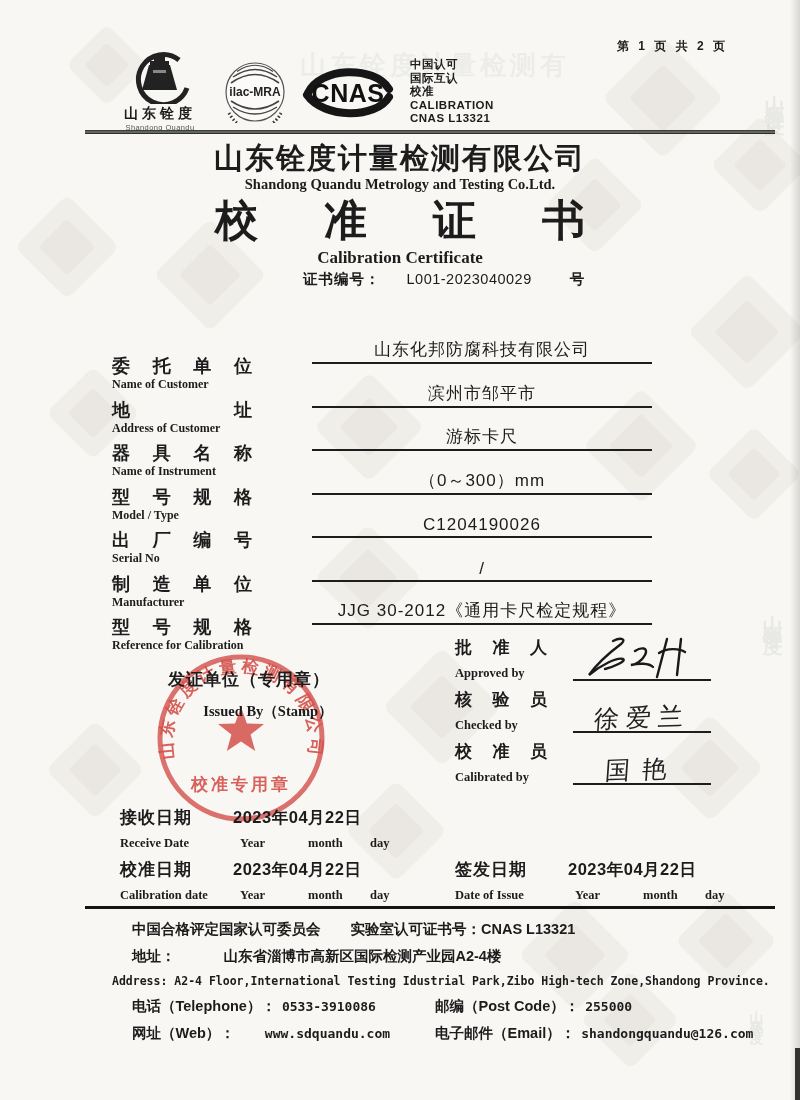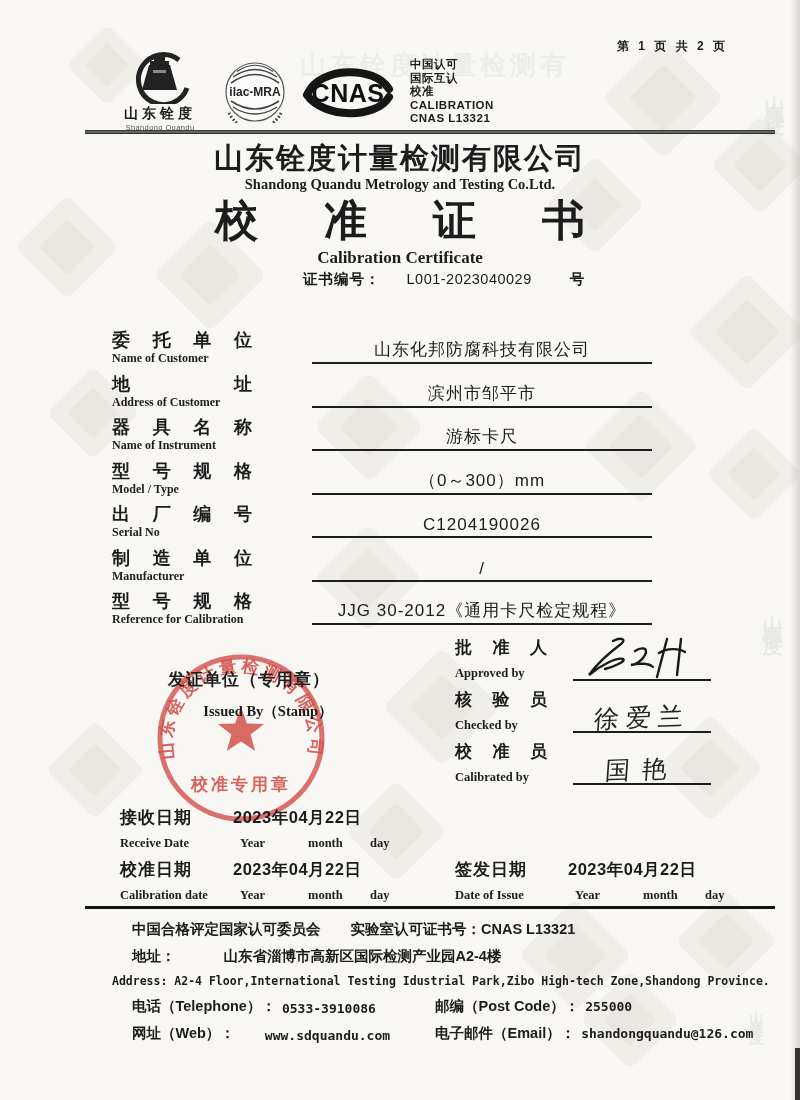--- a/index.html
+++ b/index.html
@@ -49,21 +49,21 @@
     font-family:"Liberation Serif",serif;font-weight:700;font-size:17px;z-index:1;}
   .certno{position:absolute;top:270px;left:303px;display:flex;align-items:baseline;font-size:14.5px;z-index:1;}
   .certno .lab{font-weight:800;letter-spacing:1px;}
   .certno .val{margin-left:26px;letter-spacing:.5px;}
   .certno .suf{margin-left:38px;font-weight:800;}
 
   
   .fields{position:absolute;top:330px;left:112px;width:560px;z-index:1;}
   .frow{display:flex;align-items:flex-start;margin-bottom:7.5px;height:36px;}
   .flabel{width:200px;}
-  .flabel .cn{width:140px;font-size:18px;font-weight:800;text-align:justify;text-align-last:justify;line-height:20px;}
+  .flabel .cn{width:140px;font-size:18px;font-weight:800;text-align:justify;text-align-last:justify;line-height:20px;margin-top:26px;}
   .flabel .en{font-family:"Liberation Serif",serif;font-weight:700;font-size:12px;margin-top:1px;white-space:nowrap;}
   .fvalue{width:340px;height:34px;border-bottom:2px solid #1d1d1d;
     display:flex;align-items:flex-end;justify-content:center;font-size:17px;letter-spacing:1px;padding-bottom:1px;box-sizing:border-box;}
 
   
   .issuer{position:absolute;left:168px;top:668px;z-index:2;width:230px;}
   .issuer .cn{font-size:17px;font-weight:800;letter-spacing:1px;}
   .issuer .en{font-family:"Liberation Serif",serif;font-weight:700;font-size:14.5px;margin-top:11px;text-align:center;width:200px;}
   .stamp{position:absolute;left:152px;top:649px;z-index:1;opacity:.88;}
   .sigs{position:absolute;left:455px;top:638px;width:256px;z-index:1;}
@@ -88,21 +88,21 @@
   .units span:nth-child(2){width:62px;}
 
   
   .rule-bottom{position:absolute;top:906px;left:85px;width:690px;height:3px;background:#141414;z-index:1;}
   .footer{position:absolute;top:920px;left:112px;width:676px;z-index:1;}
   .fr{display:flex;align-items:baseline;margin-bottom:8px;font-size:14.5px;font-weight:700;margin-left:20px;}
   .fr .gap{margin-left:30px;}
   .addr-cn-val{margin-left:48px;}
   .mono{font-family:"DejaVu Sans Mono",monospace;font-weight:700;}
   .addr-en{font-size:11.5px;letter-spacing:0;margin-bottom:9px;}
-  .col1{width:303px;display:flex;align-items:flex-end;}
+  .col1{width:303px;display:flex;align-items:center;}
   .fval{font-family:"DejaVu Sans Mono",monospace;font-size:13px;margin-left:6px;}
   .webval{margin-left:30px;}
 </style>
 </head>
 <body>
 
 <div class="page">
 
   <div class="wm" style="left:78px;top:36px;width:58px;height:58px;">
       <div class="dia"></div>

